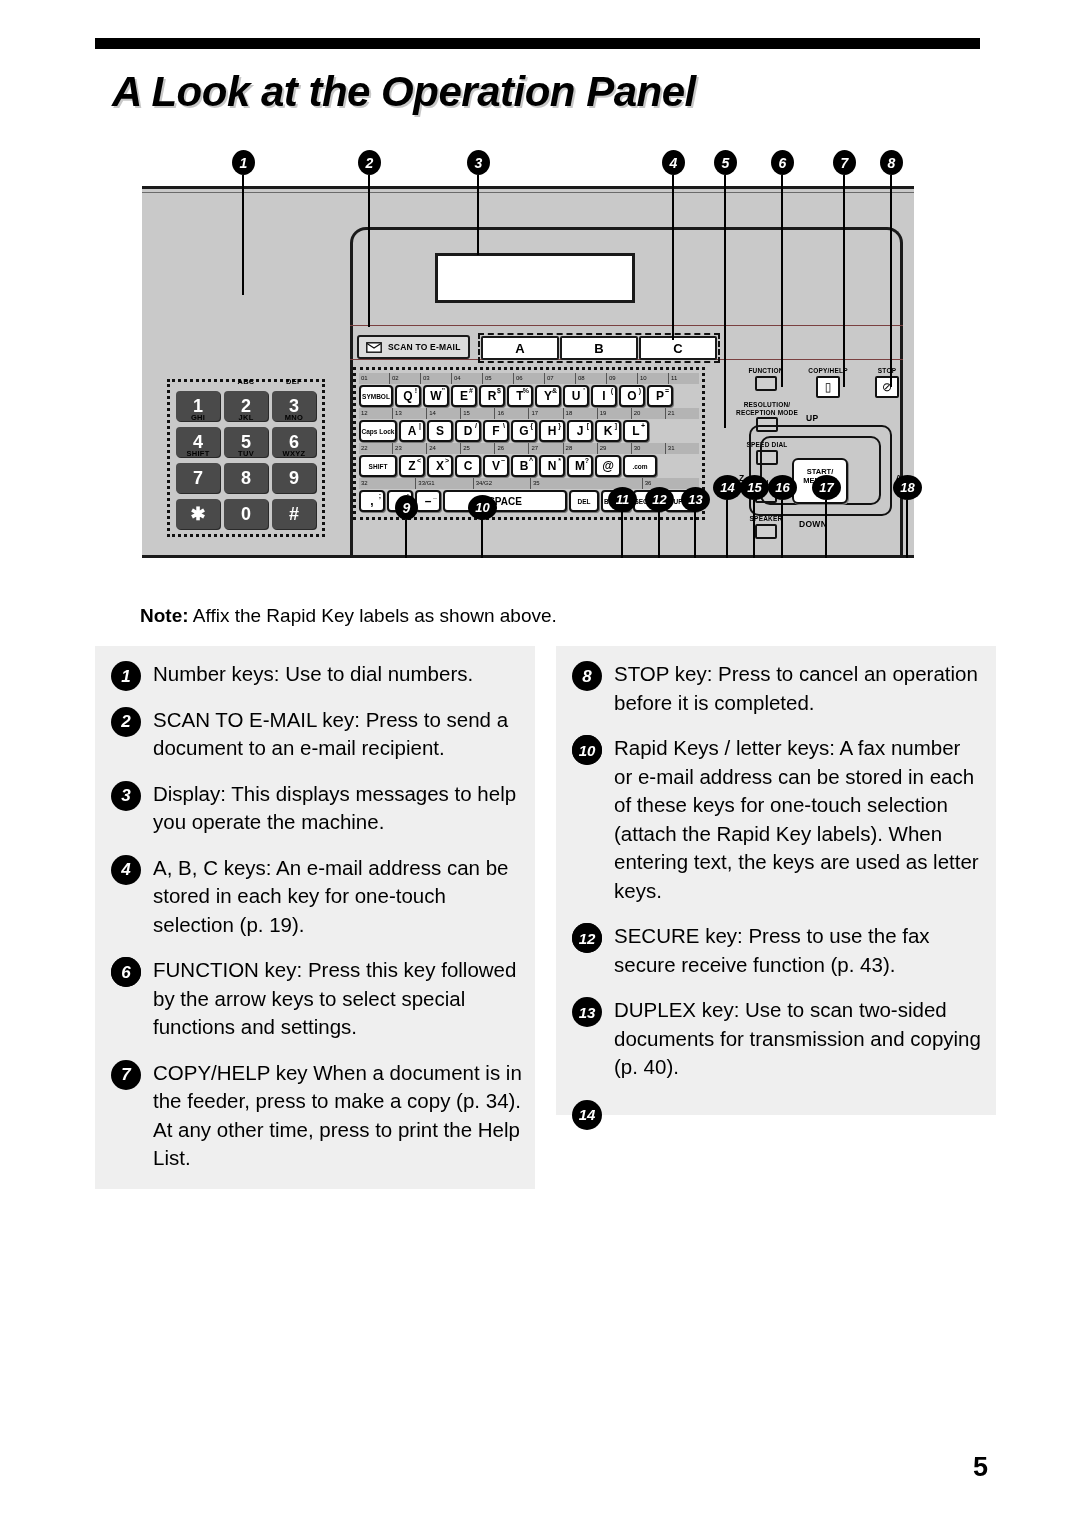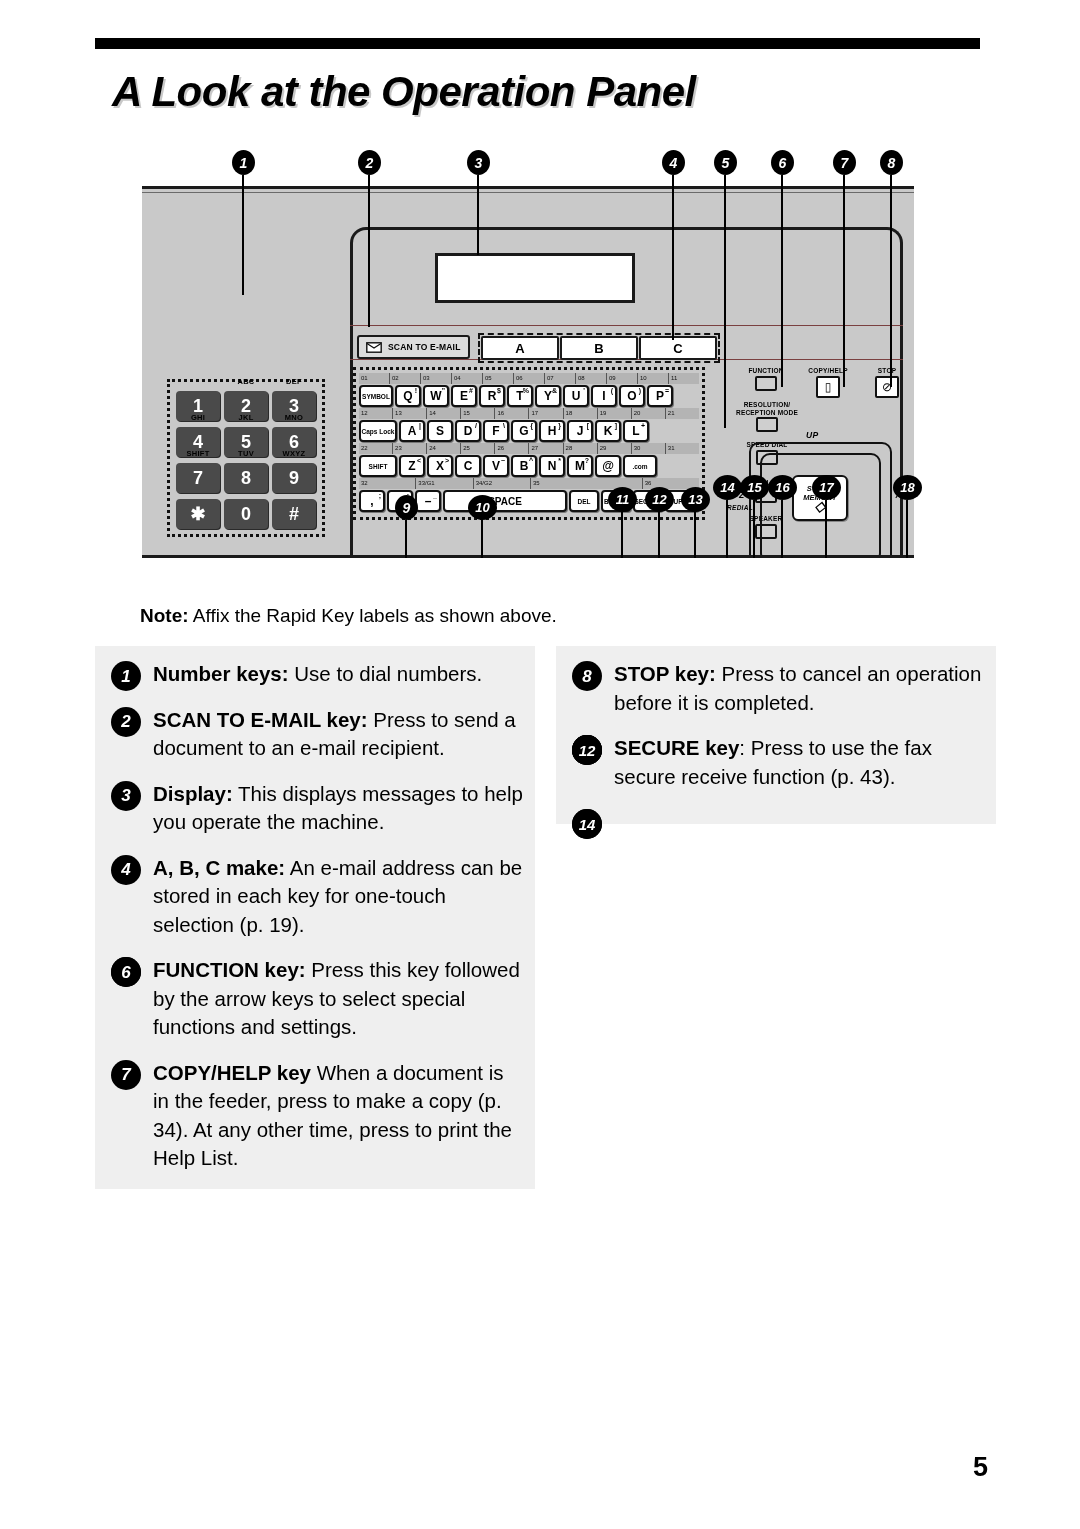--- a/index.html
+++ b/index.html
@@ -142,21 +142,21 @@
   }
   .ctl .btn {
     width:22px; height:15px; background:#cfcfcf;
     border:2px solid #111; border-radius:2px; margin:1px auto 0 auto;
     display:flex; align-items:center; justify-content:center;
   }
   .ctl .btn.sq { width:24px; height:22px; background:#fff; }
   .ctl .btn.sq .glyph { font-size:12px; line-height:1; }
 
   
-  .nav-cluster { position:absolute; left:607px; top:253px; width:143px; height:132px;font-style:italic; }
+  .nav-cluster { position:absolute; left:607px; top:236px; width:143px; height:91px; }
   .nav-ring {
     position:absolute; inset:0;
     border:2px solid #111; border-radius:10px; background:transparent;
   }
   .nav-ring2 {
     position:absolute; left:11px; top:11px; right:11px; bottom:11px;
     border:2px solid #111; border-radius:10px;
   }
   .nav-lab {
     position:absolute; font-size:8.5px; font-weight:bold; letter-spacing:0.3px;
@@ -188,21 +188,21 @@
   .item:last-child { margin-bottom:0; }
   .item .num {
     position:absolute; left:4px; top:1px;
     width:30px; height:30px; border-radius:50%;
     background:#000; color:#fff;
     font-size:17px; font-weight:bold; font-style:italic;
     display:flex; align-items:center; justify-content:center; line-height:1;
   }
   .item .num.two { font-size:15px; }
   .item .txt { font-size:20.5px; line-height:28.5px; }
-  .item .txt b { font-weight:bold; }
+  .item .txt b { font-weight:normal; }
 
   
   .pagenum {
     position:absolute; right:92px; top:1452px;
     font-size:27px; font-weight:bold;
   }
 </style>
 </head>
 <body>
 
@@ -592,21 +592,21 @@
     <div class="item">
       <div class="num">2</div>
       <div class="txt"><b>SCAN TO E-MAIL key:</b><span> Press to send a document to an e-mail recipient.</span></div>
     </div>
     <div class="item">
       <div class="num">3</div>
       <div class="txt"><b>Display:</b><span> This displays messages to help you operate the machine.</span></div>
     </div>
     <div class="item">
       <div class="num">4</div>
-      <div class="txt"><b>A, B, C make:</b><span> An e-mail address can be stored in each key for one-touch selection (p. 19).</span></div>
+      <div class="txt"><b>A, B, C keys:</b><span> An e-mail address can be stored in each key for one-touch selection (p. 19).</span></div>
     </div>
     <div class="item">
       <div class="num">5</div>
     </div>
     <div class="item">
       <div class="num">6</div>
       <div class="txt"><b>FUNCTION key:</b><span> Press this key followed by the arrow keys to select special functions and settings.</span></div>
     </div>
     <div class="item">
       <div class="num">7</div>
@@ -616,29 +616,31 @@
 <div class="col" id="col-right">
     <div class="item">
       <div class="num">8</div>
       <div class="txt"><b>STOP key:</b><span> Press to cancel an operation before it is completed.</span></div>
     </div>
     <div class="item">
       <div class="num">9</div>
     </div>
     <div class="item">
       <div class="num two">10</div>
+      <div class="txt"><b>Rapid Keys / letter keys:</b><span> A fax number or e-mail address can be stored in each of these keys for one-touch selection (attach the Rapid Key labels). When entering text, the keys are used as letter keys.</span></div>
     </div>
     <div class="item">
       <div class="num two">11</div>
     </div>
     <div class="item">
       <div class="num two">12</div>
       <div class="txt"><b>SECURE key</b><span>: Press to use the fax secure receive function (p. 43).</span></div>
     </div>
     <div class="item">
       <div class="num two">13</div>
+      <div class="txt"><b>DUPLEX key:</b><span> Use to scan two-sided documents for transmission and copying (p. 40).</span></div>
     </div>
     <div class="item">
       <div class="num two">14</div>
     </div>
   </div>
 
 <div class="pagenum">5</div>
 
 </body></html>

